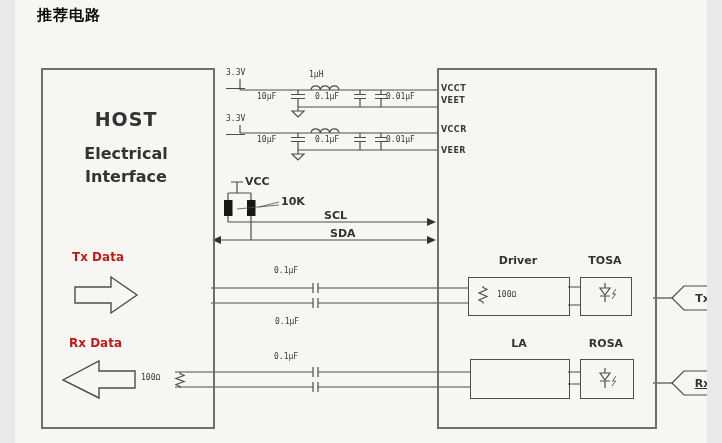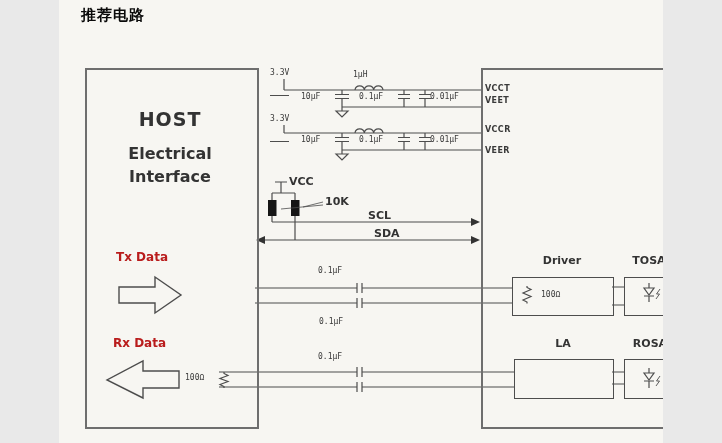--- a/index.html
+++ b/index.html
@@ -1,33 +1,33 @@
 <!DOCTYPE html>
 <html><head>
 <meta charset="utf-8">
 <style>
   html,body{margin:0;padding:0;}
   body{background:#e9e9e9;}
   .stage{
-    position:relative;width:604px;height:443px;margin:0 auto;
+    position:relative;width:692px;height:443px;margin:0 auto;
     background:#f7f6f2;overflow:hidden;
     font-family:"DejaVu Sans", "Liberation Sans", sans-serif;
     color:#2d2d2d;
   }
   .lbl{position:absolute;white-space:nowrap;line-height:1;color:#2d2d2d;}
   .title{font-size:15px;font-weight:bold;color:#0a0a0a;letter-spacing:1px;}
   .boxtitle{font-size:19px;font-weight:600;color:#333;letter-spacing:1px;}
   .sub{font-size:16px;font-weight:600;color:#333;}
   .sans14{font-size:12px;font-weight:600;color:#b91c1c;}
   .sans11{font-size:11px;font-weight:600;color:#333;}
   .port{font-size:8px;font-weight:700;letter-spacing:.4px;color:#3a3a3a;
         font-family:"DejaVu Sans","Liberation Sans",sans-serif;}
   .mono{font-family:"DejaVu Sans Mono","Liberation Mono",monospace;
         font-size:8px;color:#3a3a3a;}
-  .supply{border-bottom:1.2px solid #4d4d4d;padding-bottom:18px;}
+  .supply{border-bottom:1.2px solid #4d4d4d;padding-bottom:11px;}
   .bigbox{position:absolute;border:2px solid #6e6e6e;background:transparent;}
   .inbox{position:absolute;border:1.5px solid #4d4d4d;background:transparent;}
   .ctr{text-align:center;}
   svg.wires{position:absolute;left:0;top:0;width:722px;height:443px;}
 </style>
 </head>
 <body>
 
 <div class="stage">
 

